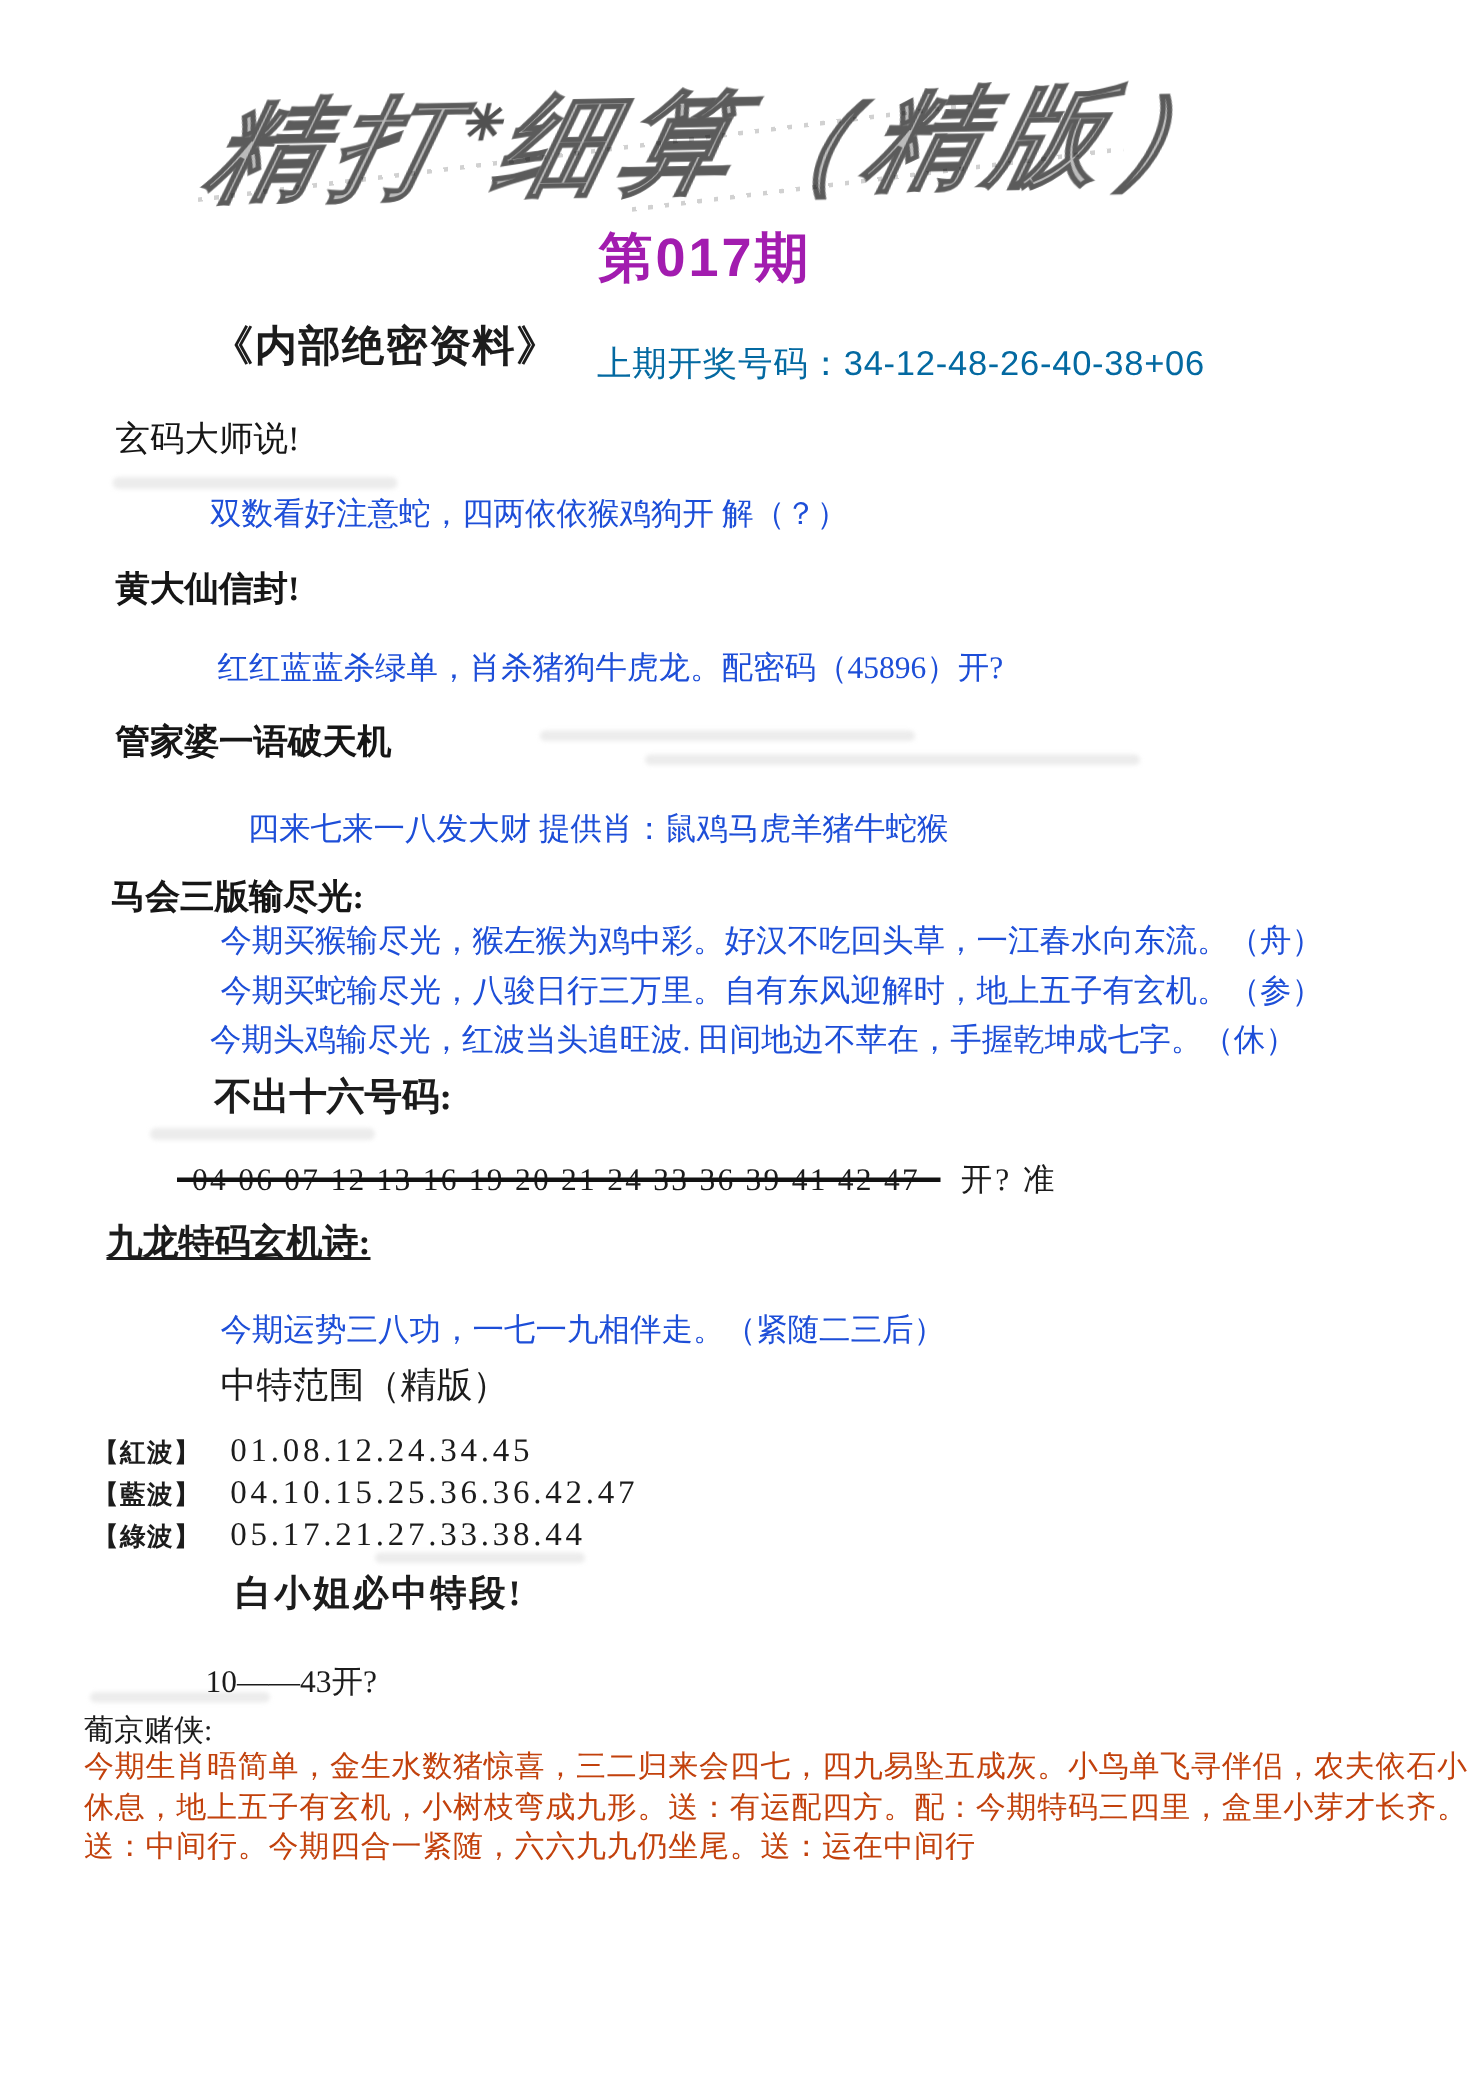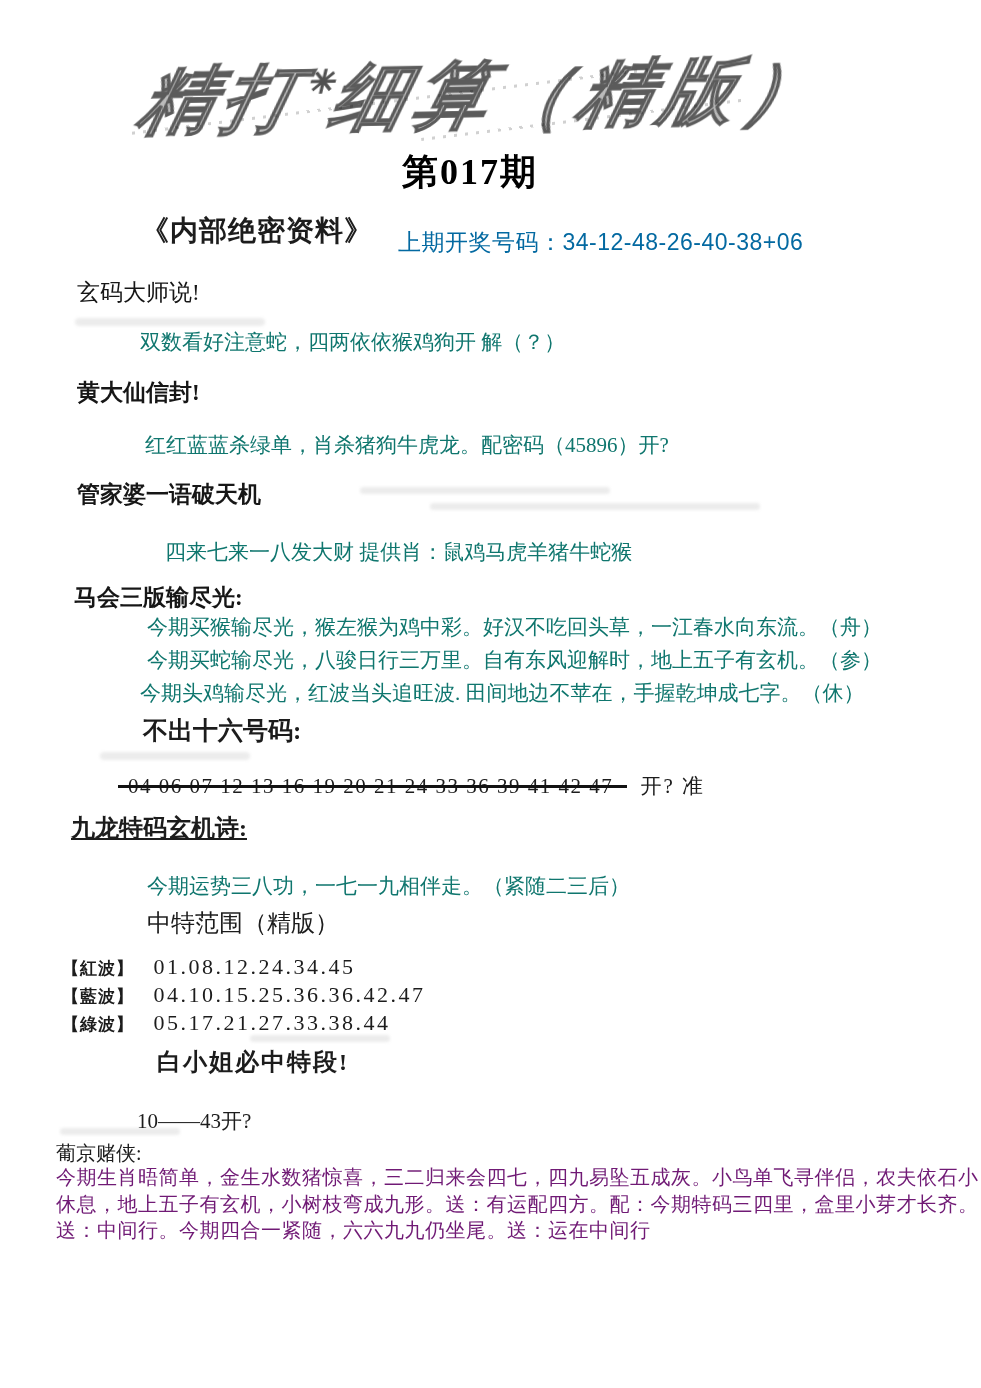--- a/index.html
+++ b/index.html
@@ -24,36 +24,36 @@
     font-size:32px;font-style:normal;vertical-align:30px;
     letter-spacing:0;-webkit-text-stroke:0.6px rgba(55,55,55,0.8);
   }
   .streak{
     position:absolute;height:3px;
     background:repeating-linear-gradient(90deg,rgba(0,0,0,0.18) 0 3px,transparent 3px 11px);
     transform:rotate(-7deg);
   }
   .issue{
     left:0;top:148px;width:940px;text-align:center;
-    font-family:Liberation Serif, serif;
-    font-weight:bold;font-size:36px;letter-spacing:2px;color:#000000;
+    font-family:Liberation Sans, sans-serif;
+    font-weight:bold;font-size:36px;letter-spacing:2px;color:#a21caf;
   }
 
   
   .secret{left:141px;top:212px;font-size:28px;font-weight:bold;letter-spacing:1px;}
   .lastdraw{
     left:398px;top:227px;font-size:23px;font-weight:normal;
     font-family:"Liberation Sans","DejaVu Sans",sans-serif;
     color:#0369a1;letter-spacing:0.5px;text-align:center;
   }
 
   
   .sec-h{font-size:23px;color:#161616;}
   .sec-h.bold{font-weight:bold;}
-  .body-line{font-size:21px;color:#0f766e;}
+  .body-line{font-size:21px;color:#1d4ed8;}
 
   .h-xuanma{left:77px;top:277px;}
   .l-xuanma{left:140px;top:328px;}
   .h-huang{left:77px;top:377px;font-weight:bold;}
   .l-huang{left:145px;top:431px;}
   .h-guan{left:77px;top:479px;font-weight:bold;}
   .l-guan{left:145px;top:538px;margin-left:20px;}
 
   .h-sanban{left:74px;top:582px;}
   .l-sanban0{left:147px;top:613px;}
@@ -77,21 +77,21 @@
   .wave-label{font-size:17px;font-weight:bold;letter-spacing:1px;margin-right:14px;}
   .wave-nums{letter-spacing:2.5px;}
   .wave0{top:954px;}
   .wave1{top:982px;}
   .wave2{top:1010px;}
 
   .h-baixj{left:157px;top:1046px;font-size:24px;font-weight:bold;letter-spacing:2px;}
   .l-baixj{left:137px;top:1107px;font-size:21px;}
 
   .h-pujing{left:56px;top:1140px;font-size:20px;}
-  .pujing-line{font-size:20px;color:#701a75;letter-spacing:0.5px;}
+  .pujing-line{font-size:20px;color:#c2410c;letter-spacing:0.5px;}
   .l-pujing0{left:56px;top:1164px;}
   .l-pujing1{left:56px;top:1191px;}
   .l-pujing2{left:56px;top:1217px;}
 
   
   .smudge{position:absolute;background:#ececec;border-radius:4px;filter:blur(1.5px);}
 </style>
 </head>
 <body>
 

